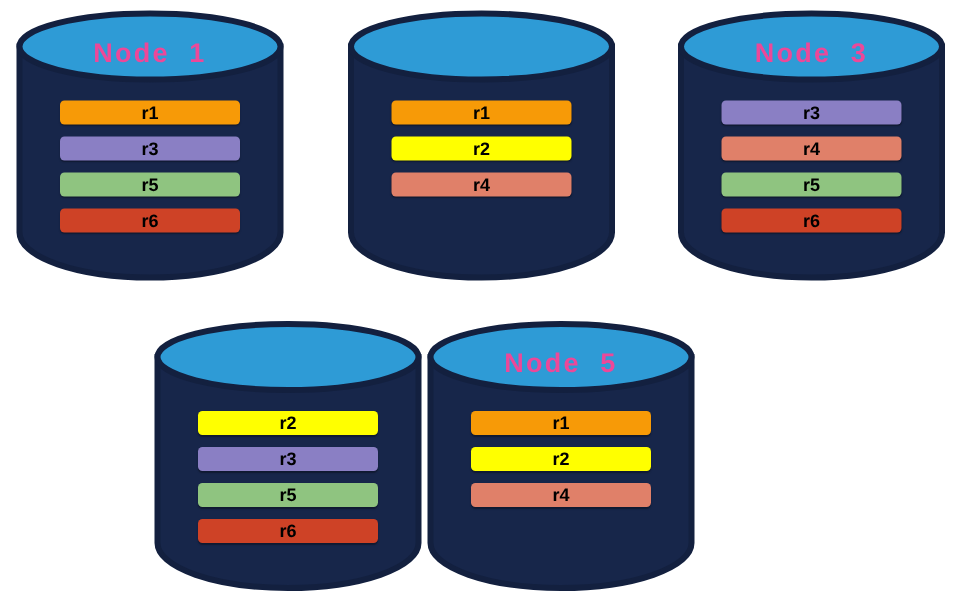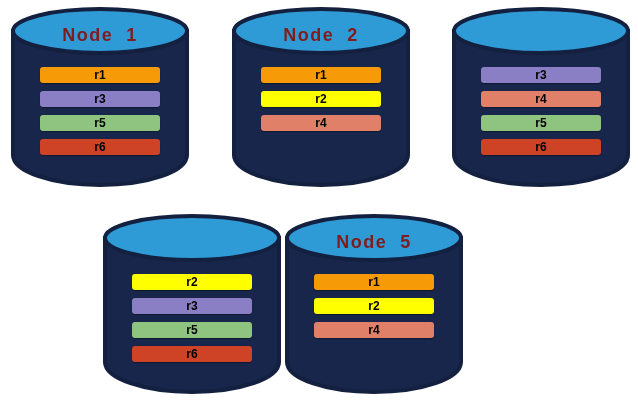--- a/index.html
+++ b/index.html
@@ -30,21 +30,21 @@
     width: 180px;
     height: 180px;
     overflow: visible;
   }
   .node-title {
     position: absolute;
     left: 0;
     top: 20px;
     width: 180px;
     text-align: center;
-    color: #7f1d1d;
+    color: #ec4899;
     font-size: 18px;
     font-weight: bold;
     letter-spacing: 1.5px;
     font-family: "Liberation Sans", sans-serif;
     white-space: pre;
     z-index: 4;
   }
   .bars {
     position: absolute;
     left: 30px;
@@ -102,38 +102,38 @@
         <div class="bar" style="background: rgb(206, 66, 38);">
           <span class="bar-label">r6</span>
         </div>
       </div>
     </div>
     <div class="node" id="node-1">
       <svg class="cyl-svg" viewBox="0 0 180 180">
         <path d="M3,26 L3,150 A87,30 0 0 0 177,150 L177,26 Z" fill="#17264A" stroke="#13203F" stroke-width="4"></path>
         <ellipse cx="90" cy="26" rx="87" ry="22" fill="#2E9BD6" stroke="#13203F" stroke-width="4"></ellipse>
       </svg>
-      <div class="node-title">Node  2</div>
       <div class="bars">
         <div class="bar" style="background: rgb(247, 154, 7);">
           <span class="bar-label">r1</span>
         </div>
         <div class="bar" style="background: rgb(255, 255, 0);">
           <span class="bar-label">r2</span>
         </div>
         <div class="bar" style="background: rgb(224, 128, 105);">
           <span class="bar-label">r4</span>
         </div>
       </div>
     </div>
     <div class="node" id="node-2">
       <svg class="cyl-svg" viewBox="0 0 180 180">
         <path d="M3,26 L3,150 A87,30 0 0 0 177,150 L177,26 Z" fill="#17264A" stroke="#13203F" stroke-width="4"></path>
         <ellipse cx="90" cy="26" rx="87" ry="22" fill="#2E9BD6" stroke="#13203F" stroke-width="4"></ellipse>
       </svg>
+      <div class="node-title">Node  3</div>
       <div class="bars">
         <div class="bar" style="background: rgb(138, 127, 196);">
           <span class="bar-label">r3</span>
         </div>
         <div class="bar" style="background: rgb(224, 128, 105);">
           <span class="bar-label">r4</span>
         </div>
         <div class="bar" style="background: rgb(143, 196, 128);">
           <span class="bar-label">r5</span>
         </div>

